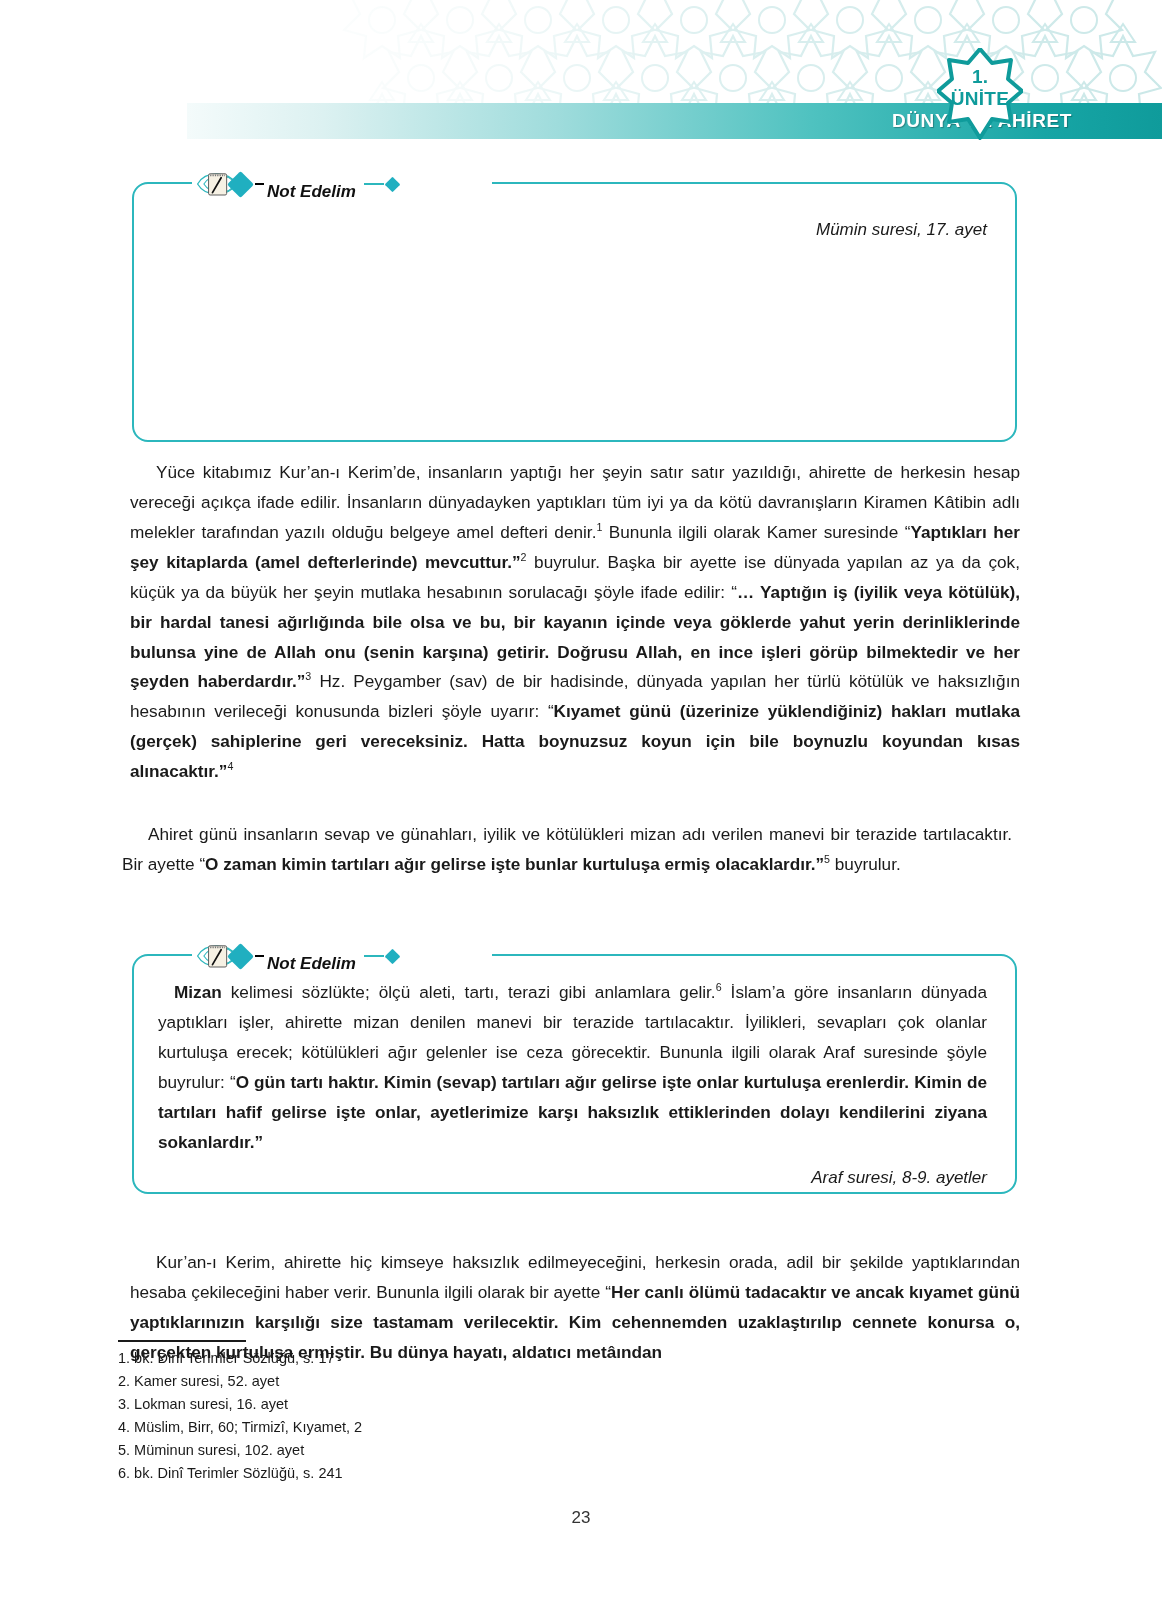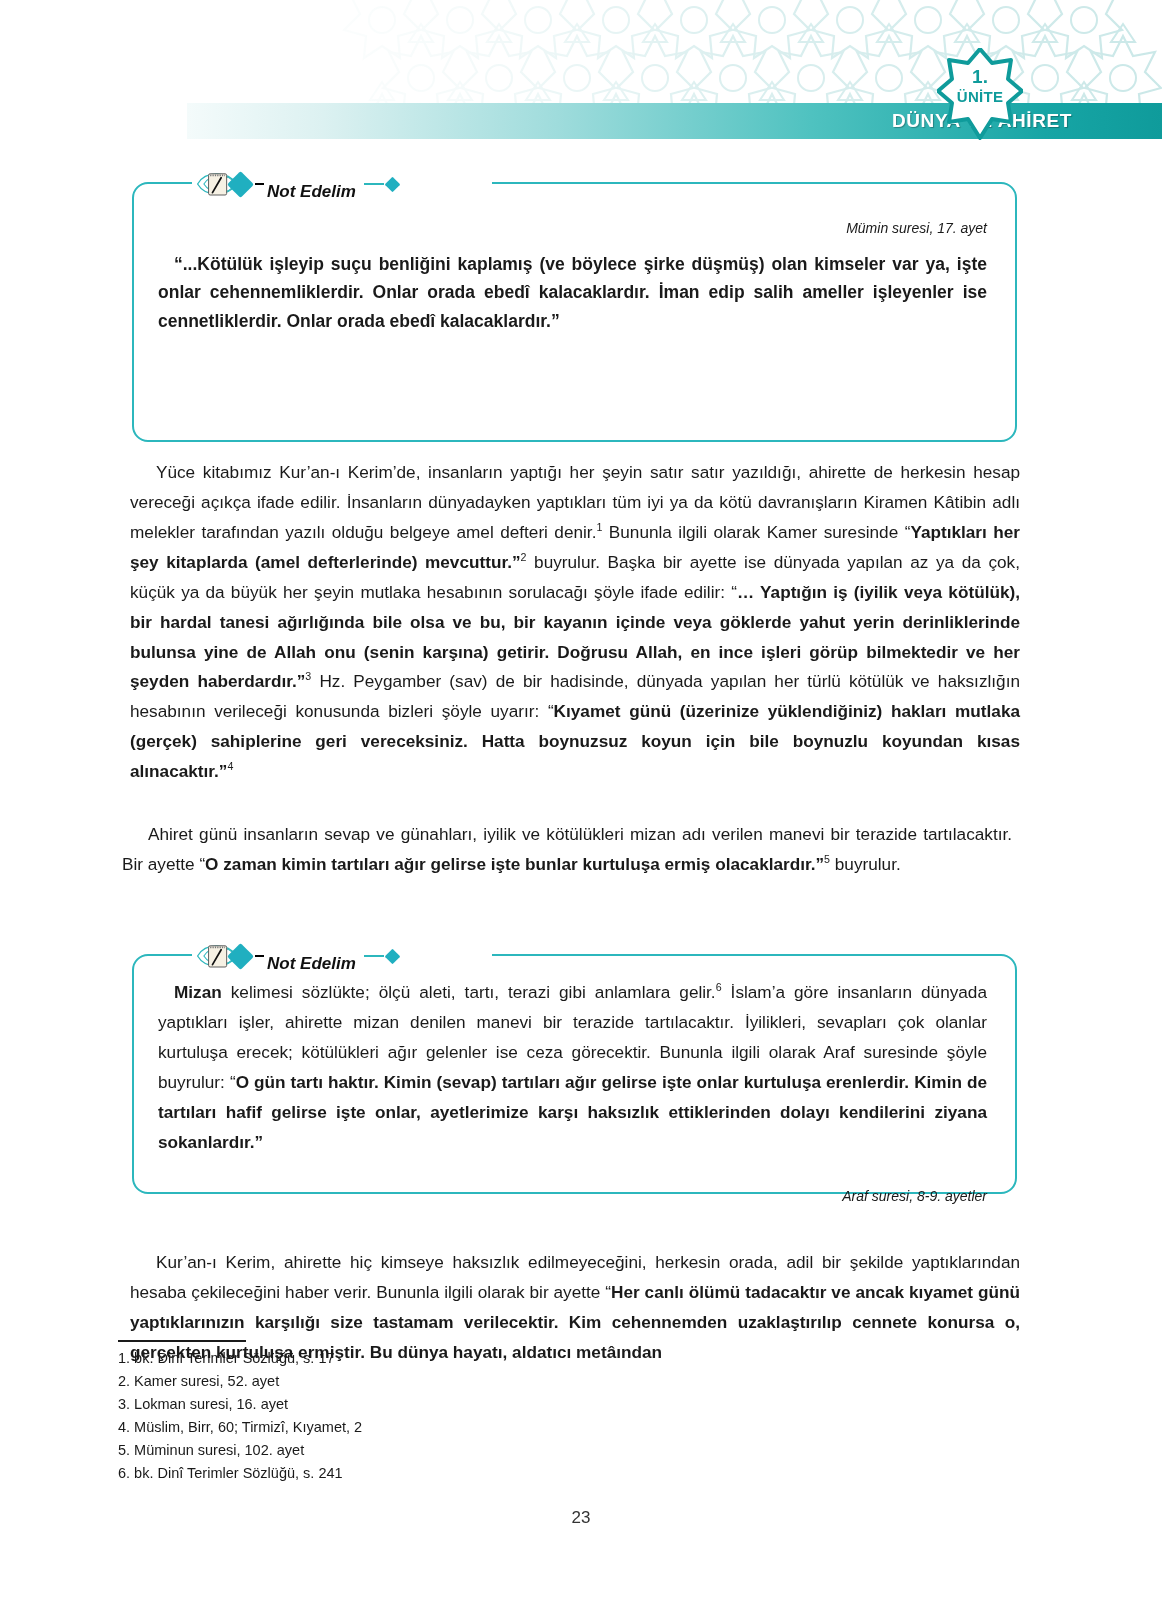--- a/index.html
+++ b/index.html
@@ -39,21 +39,21 @@
   }
   .unit-badge {
     position:absolute; left:937px; top:48px; width:86px; height:92px;
   }
   .unit-badge .badge-num {
     position:absolute; left:0; right:0; top:18px; text-align:center;
     color:#0f9b9b; font-size:19px; font-weight:bold;
   }
   .unit-badge .badge-label {
     position:absolute; left:0; right:0; top:40px; text-align:center;
-    color:#0f9b9b; font-size:15px; font-weight:bold; letter-spacing:0.3px;
+    color:#0f9b9b; font-size:19px; font-weight:bold; letter-spacing:0.3px;
   }
 
   
   .note-box {
     position:absolute;
     border:2px solid #2cb7bd;
     border-radius:16px;
     background:#ffffff;
   }
   .note-tab {
@@ -85,21 +85,21 @@
     position:absolute; top:-2px; height:4px; background:#ffffff;
   }
   .note-body { padding: 26px 28px 14px 24px; }
 
   .q-bold {
     font-weight:bold; font-size:17.5px; line-height:1.62;
     text-align:justify; text-justify:inter-word;
     margin:0 0 6px 0; text-indent:16px;
   }
   .q-src {
-    font-style:italic; font-size:14px; text-align:right;
+    font-style:italic; font-size:17px; text-align:right;
     margin:10px 0 14px 0; color:#1a1a1a;
   }
 
   
   .para {
     position:absolute;
     font-size:17.2px; line-height:1.74;
     text-align:justify; text-justify:inter-word;
     text-indent:26px;
     color:#1a1a1a;
@@ -194,21 +194,20 @@
     </svg>
     <span class="diamond-lg"></span>
     <span class="dash"></span>
     <span class="tab-text">Not Edelim</span>
     <span class="dash2"></span>
     <span class="diamond-sm"></span>
   </div>
 
   <div class="note-body">
     <div class="q-src">Mümin suresi, 17. ayet</div>
-    <p class="q-bold">“...Kötülük işleyip suçu benliğini kaplamış (ve böylece şirke düşmüş) olan kimseler var ya, işte onlar cehennemliklerdir. Onlar orada ebedî kalacaklardır. İman edip salih ameller işleyenler ise cennetliklerdir. Onlar orada ebedî kalacaklardır.”</p>
   </div>
 </div>
 
 <div class="para" style="left:130px; top:458px; width:890px;">
   <span>Yüce kitabımız Kur’an-ı Kerim’de, insanların yaptığı her şeyin satır satır yazıldığı, ahirette de herkesin hesap vereceği açıkça ifade edilir. İnsanların dünyadayken yaptıkları tüm iyi ya da kötü davranışların Kiramen Kâtibin adlı melekler tarafından yazılı olduğu belgeye amel defteri denir.</span><sup>1</sup><span> Bununla ilgili olarak Kamer suresinde “</span><b>Yaptıkları her şey kitaplarda (amel defterlerinde) mevcuttur.”</b><sup>2</sup><span> buyrulur. Başka bir ayette ise dünyada yapılan az ya da çok, küçük ya da büyük her şeyin mutlaka hesabının sorulacağı şöyle ifade edilir: “</span><b>… Yaptığın iş (iyilik veya kötülük), bir hardal tanesi ağırlığında bile olsa ve bu, bir kayanın içinde veya göklerde yahut yerin derinliklerinde bulunsa yine de Allah onu (senin karşına) getirir. Doğrusu Allah, en ince işleri görüp bilmektedir ve her şeyden haberdardır.”</b><sup>3</sup><span> Hz. Peygamber (sav) de bir hadisinde, dünyada yapılan her türlü kötülük ve haksızlığın hesabının verileceği konusunda bizleri şöyle uyarır: “</span><b>Kıyamet günü (üzerinize yüklendiğiniz) hakları mutlaka (gerçek) sahiplerine geri vereceksiniz. Hatta boynuzsuz koyun için bile boynuzlu koyundan kısas alınacaktır.”</b><sup>4</sup>
 </div>
 
 <div class="para" style="left:122px; top:820px; width:890px;">
   <span>Ahiret günü insanların sevap ve günahları, iyilik ve kötülükleri mizan adı verilen manevi bir terazide tartılacaktır. Bir ayette “</span><b>O zaman kimin tartıları ağır gelirse işte bunlar kurtuluşa ermiş olacaklardır.”</b><sup>5</sup><span> buyrulur.</span>
 </div>
@@ -225,21 +224,21 @@
     </svg>
     <span class="diamond-lg"></span>
     <span class="dash"></span>
     <span class="tab-text">Not Edelim</span>
     <span class="dash2"></span>
     <span class="diamond-sm"></span>
   </div>
 
   <div class="note-body" style="padding:22px 28px 10px 24px;">
     <p class="para" style="position:static; width:auto; text-indent:16px; margin:0;"><b>Mizan</b><span> kelimesi sözlükte; ölçü aleti, tartı, terazi gibi anlamlara gelir.</span><sup>6</sup><span> İslam’a göre insanların dünyada yaptıkları işler, ahirette mizan denilen manevi bir terazide tartılacaktır. İyilikleri, sevapları çok olanlar kurtuluşa erecek; kötülükleri ağır gelenler ise ceza görecektir. Bununla ilgili olarak Araf suresinde şöyle buyrulur: “</span><b>O gün tartı haktır. Kimin (sevap) tartıları ağır gelirse işte onlar kurtuluşa erenlerdir. Kimin de tartıları hafif gelirse işte onlar, ayetlerimize karşı haksızlık ettiklerinden dolayı kendilerini ziyana sokanlardır.”</b></p>
-    <div class="q-src" style="margin-top:30px;">Araf suresi, 8-9. ayetler</div>
+    <div class="q-src" style="margin-top:10px;">Araf suresi, 8-9. ayetler</div>
   </div>
 </div>
 
 <div class="para" style="left:130px; top:1228px; width:890px;margin-top:20px;">
   <span>Kur’an-ı Kerim, ahirette hiç kimseye haksızlık edilmeyeceğini, herkesin orada, adil bir şekilde yaptıklarından hesaba çekileceğini haber verir. Bununla ilgili olarak bir ayette “</span><b>Her canlı ölümü tadacaktır ve ancak kıyamet günü yaptıklarınızın karşılığı size tastamam verilecektir. Kim cehennemden uzaklaştırılıp cennete konursa o, gerçekten kurtuluşa ermiştir. Bu dünya hayatı, aldatıcı metâından</b>
 </div>
 
 <div class="footnotes">
   <div class="fn-rule"></div>
   <div class="fn-line">1. bk. Dinî Terimler Sözlüğü, s. 17</div>

